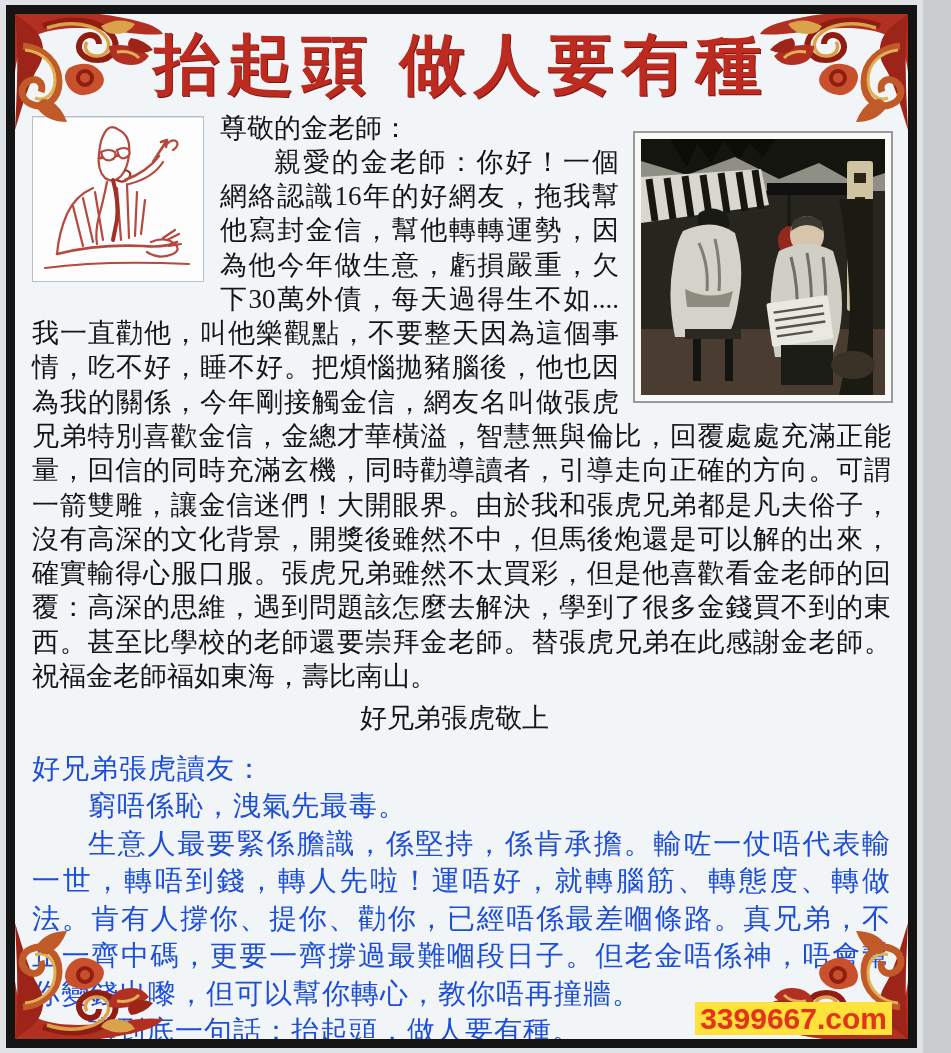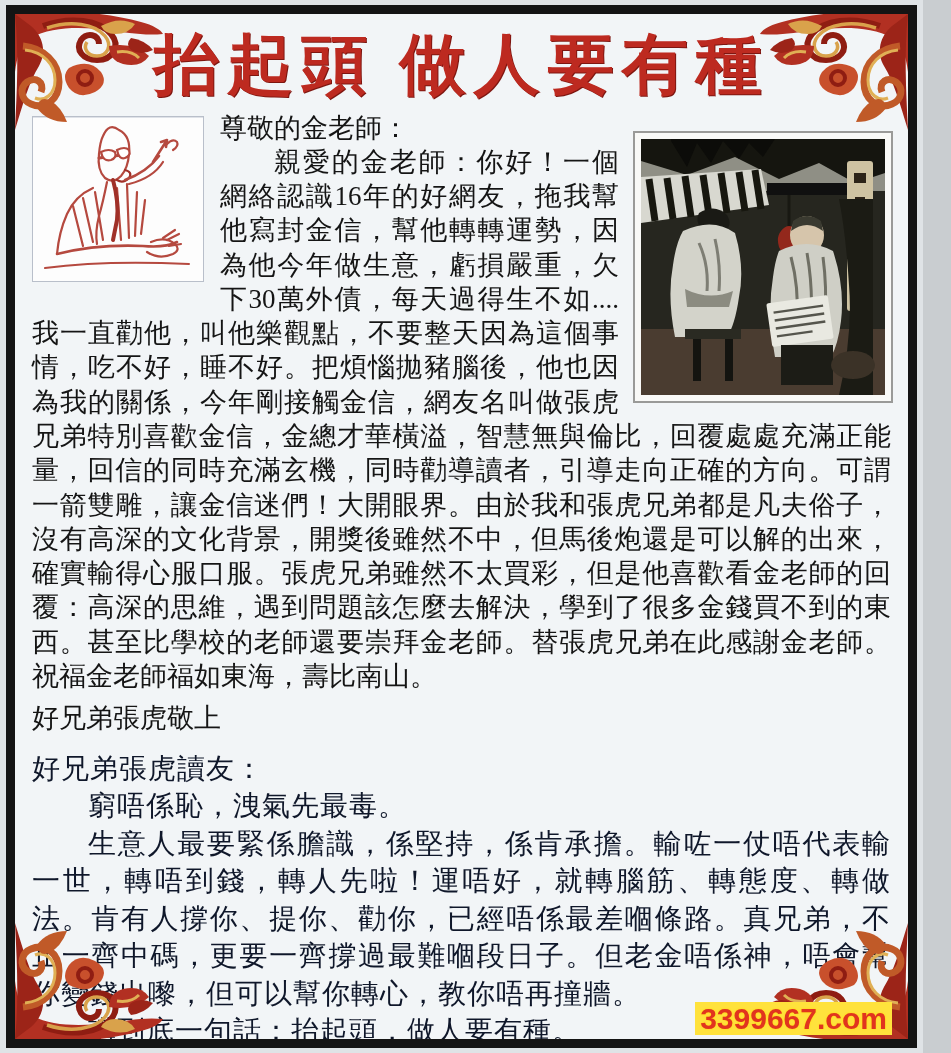--- a/index.html
+++ b/index.html
@@ -45,25 +45,25 @@
     font-weight:bold;font-size:27px;text-align:center;
     letter-spacing:1px;padding:2px 0;
   }
   .logo-art{height:163px;overflow:hidden;border-top:1px solid #dfe2e8;}
   
   .photo{
     float:right;margin:22px 0 8px 16px;
     border:6px solid #f9f9f7;outline:2px solid #9a9a98;
     background:#23231f;width:244px;height:256px;
   }
-  .sign-right{text-align:left;padding-right:14px;margin-top:8px !important;}
+  .sign-right{text-align:center;padding-right:14px;margin-top:8px !important;}
   
   .reply{
     font-size:28px;line-height:1.34;text-align:justify;
-    color:#0f172a;letter-spacing:1px;margin-top:14px;
+    color:#1d4ed8;letter-spacing:1px;margin-top:14px;
   }
   .reply p{margin:0;}
   .watermark{
     position:absolute;right:16px;bottom:4px;z-index:6;
     background:#ffe23c;color:#e1341f;
     font-family:"Liberation Sans",sans-serif;
     font-weight:bold;font-size:30px;padding:0 5px;line-height:1.1;
     text-shadow:0 0 2px #ffd400;
   }
 </style>

